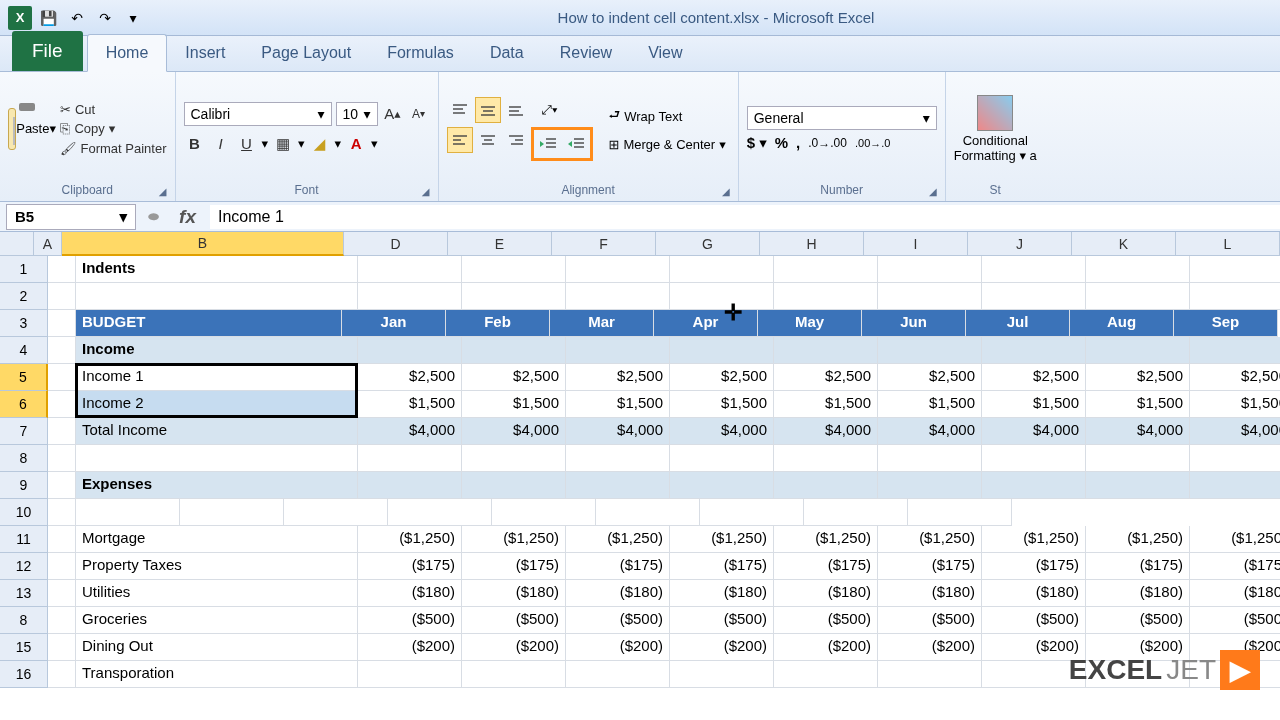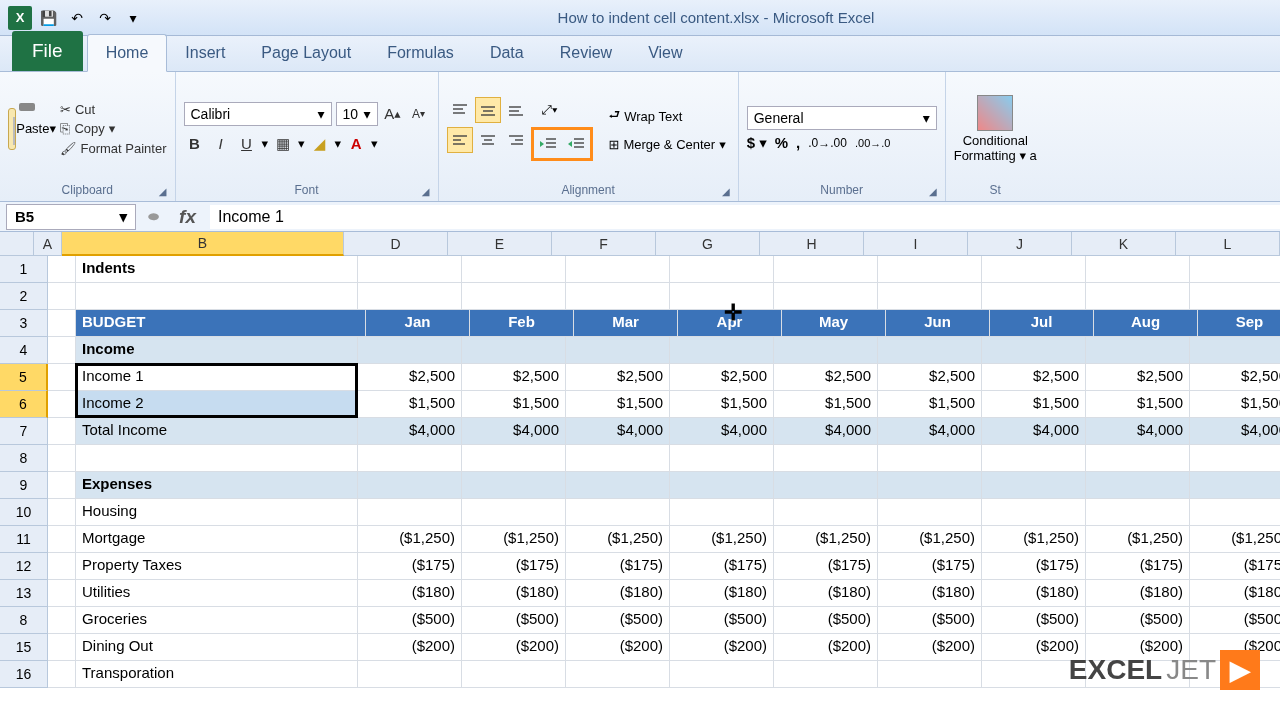--- a/index.html
+++ b/index.html
@@ -363,21 +363,21 @@
           <div class="cell" style="width: 104px;"></div>
           <div class="cell" style="width: 104px;"></div>
           <div class="cell" style="width: 104px;"></div>
           <div class="cell" style="width: 104px;"></div>
           <div class="cell" style="width: 104px;"></div>
           <div class="cell" style="width: 104px;"></div>
           <div class="cell" style="width: 104px;"></div>
         </div>
         <div class="cell-row">
           <div class="cell" style="width: 28px;"></div>
-          <div class="cell budget-header" style="width: 290px;">BUDGET</div>
+          <div class="cell budget-header" style="width: 266px;">BUDGET</div>
           <div class="cell budget-header center" style="width: 104px;">Jan</div>
           <div class="cell budget-header center" style="width: 104px;">Feb</div>
           <div class="cell budget-header center" style="width: 104px;">Mar</div>
           <div class="cell budget-header center" style="width: 104px;">Apr</div>
           <div class="cell budget-header center" style="width: 104px;">May</div>
           <div class="cell budget-header center" style="width: 104px;">Jun</div>
           <div class="cell budget-header center" style="width: 104px;">Jul</div>
           <div class="cell budget-header center" style="width: 104px;">Aug</div>
           <div class="cell budget-header center" style="width: 104px;">Sep</div>
         </div>
@@ -454,21 +454,20 @@
           <div class="cell section-row" style="width: 104px;"></div>
           <div class="cell section-row" style="width: 104px;"></div>
           <div class="cell section-row" style="width: 104px;"></div>
           <div class="cell section-row" style="width: 104px;"></div>
           <div class="cell section-row" style="width: 104px;"></div>
           <div class="cell section-row" style="width: 104px;"></div>
           <div class="cell section-row" style="width: 104px;"></div>
         </div>
         <div class="cell-row">
           <div class="cell" style="width: 28px;"></div>
-          <div class="cell" style="width: 282px;">Housing</div>
           <div class="cell" style="width: 104px;"></div>
           <div class="cell" style="width: 104px;"></div>
           <div class="cell" style="width: 104px;"></div>
           <div class="cell" style="width: 104px;"></div>
           <div class="cell" style="width: 104px;"></div>
           <div class="cell" style="width: 104px;"></div>
           <div class="cell" style="width: 104px;"></div>
           <div class="cell" style="width: 104px;"></div>
           <div class="cell" style="width: 104px;"></div>
         </div>

